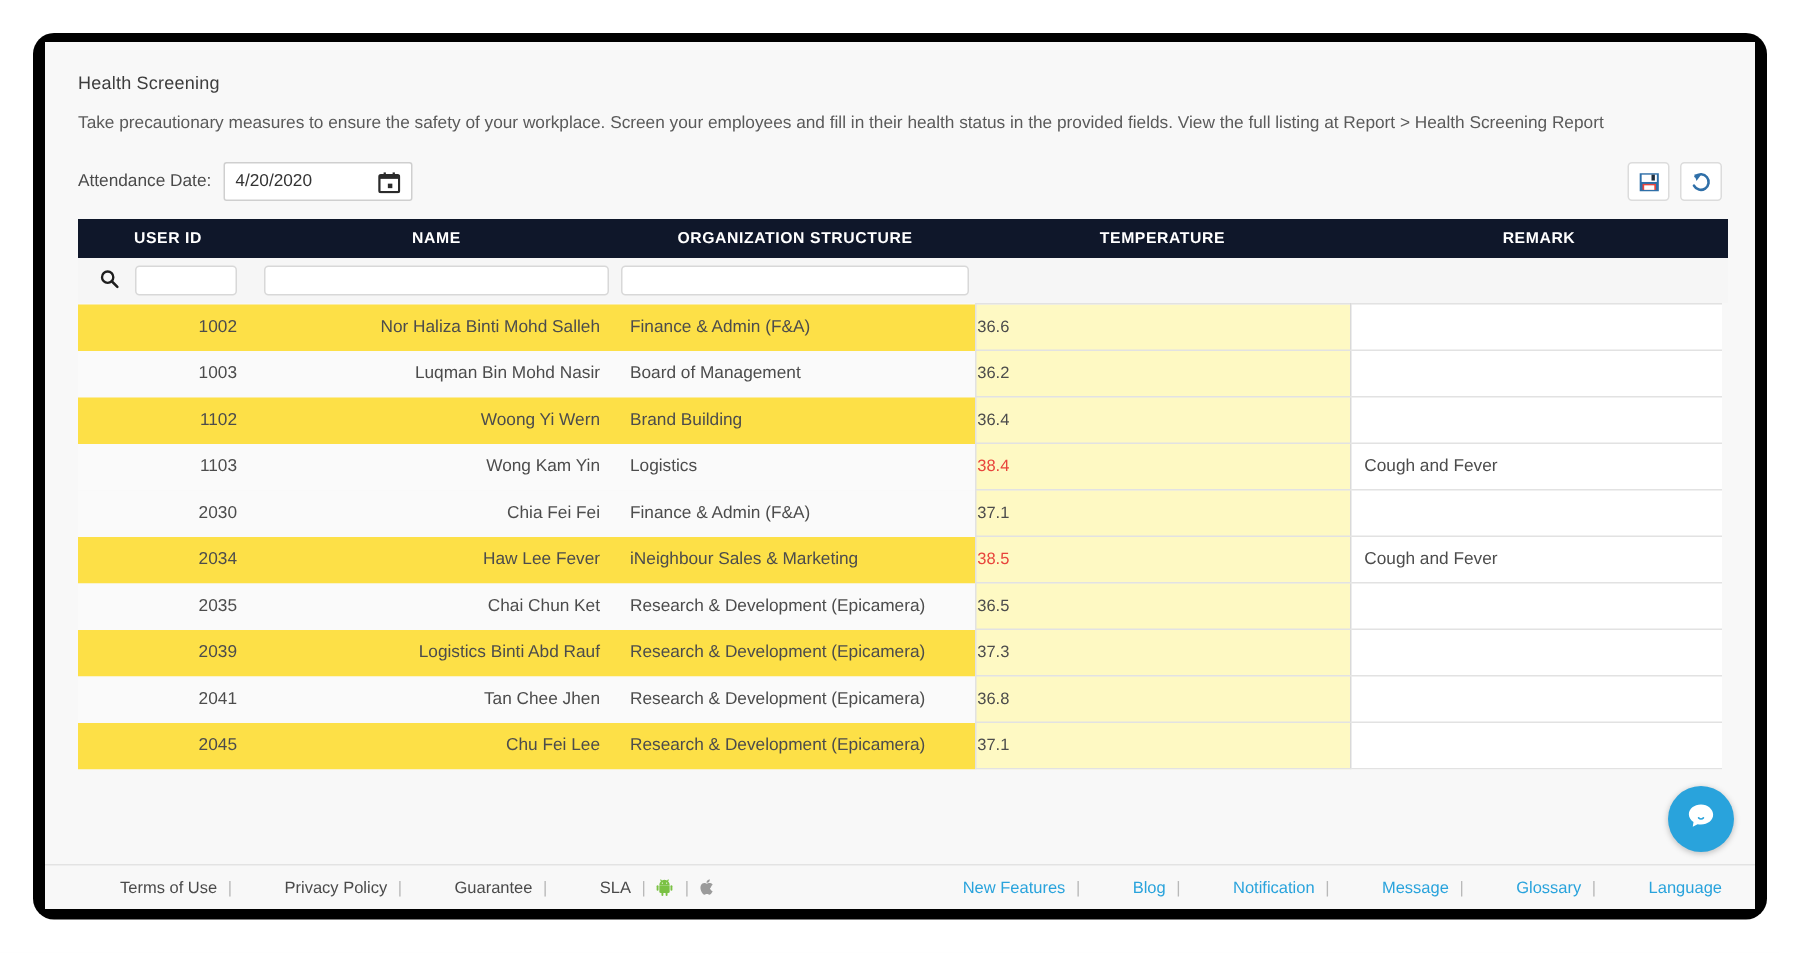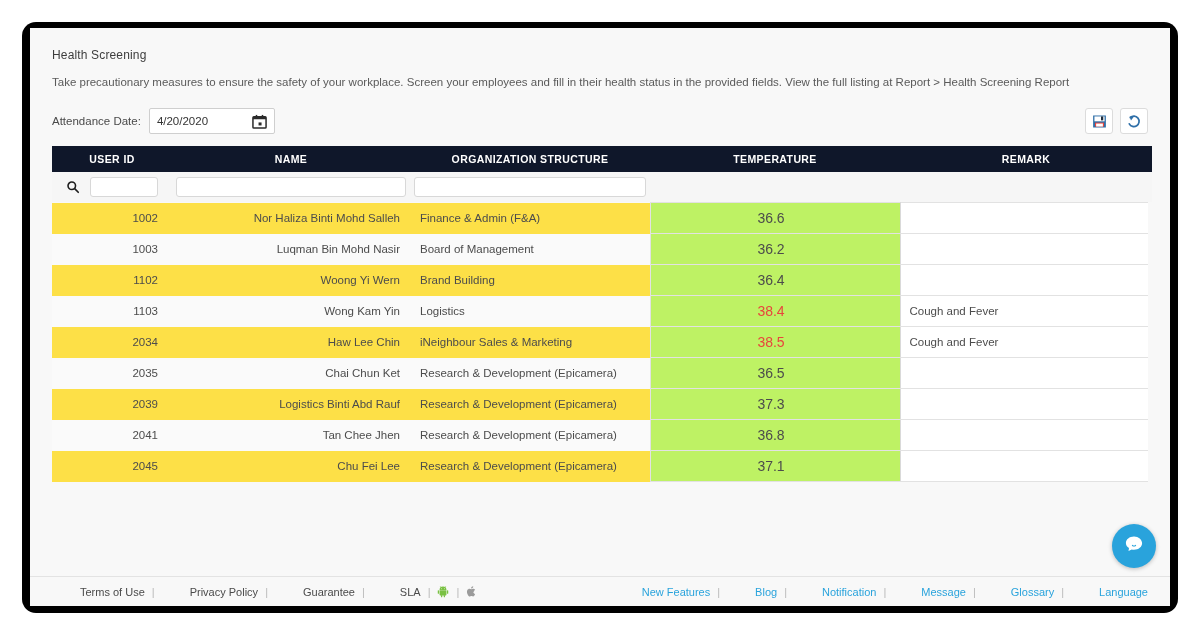--- a/index.html
+++ b/index.html
@@ -166,26 +166,26 @@
     color: #4c4c4c;
     padding: 0 10px;
     border: 0;
     vertical-align: middle;
   }
   td.cell-userid { text-align: right; padding-right: 14px; }
   td.cell-name   { text-align: right; }
   td.cell-org    { text-align: left; }
 
   td.cell-temp {
-    background: #bef264;
+    background: #fef9c3;
     border: 1px solid #e2e2e2;
     border-right: 1px solid #d9d9d9;
-    text-align: center;
+    text-align: left;
     padding-right: 9px;
-    font-size: 14px;
+    font-size: 11px;
     color: #4c4c4c;
     vertical-align: middle;
   }
   td.cell-temp.hot { color: #e8453c; }
   td.cell-remark {
     background: #ffffff;
     border: 1px solid #e2e2e2;
     border-left: 0;
     text-align: left;
     padding-left: 9px;
@@ -348,23 +348,30 @@
                   <td class="cell-temp">36.4</td>
                   <td class="cell-remark"></td>
                 </tr>
                 <tr class="drow even">
                   <td class="plain cell-userid">1103</td>
                   <td class="plain cell-name">Wong Kam Yin</td>
                   <td class="plain cell-org">Logistics</td>
                   <td class="cell-temp hot">38.4</td>
                   <td class="cell-remark">Cough and Fever</td>
                 </tr>
+                <tr class="drow even">
+                  <td class="plain cell-userid">2030</td>
+                  <td class="plain cell-name">Chia Fei Fei</td>
+                  <td class="plain cell-org">Finance &amp; Admin (F&amp;A)</td>
+                  <td class="cell-temp">37.1</td>
+                  <td class="cell-remark"></td>
+                </tr>
                 <tr class="drow odd">
                   <td class="plain cell-userid">2034</td>
-                  <td class="plain cell-name">Haw Lee Chin</td>
+                  <td class="plain cell-name">Haw Lee Fever</td>
                   <td class="plain cell-org">iNeighbour Sales &amp; Marketing</td>
                   <td class="cell-temp hot">38.5</td>
                   <td class="cell-remark">Cough and Fever</td>
                 </tr>
                 <tr class="drow even">
                   <td class="plain cell-userid">2035</td>
                   <td class="plain cell-name">Chai Chun Ket</td>
                   <td class="plain cell-org">Research &amp; Development (Epicamera)</td>
                   <td class="cell-temp">36.5</td>
                   <td class="cell-remark"></td>

